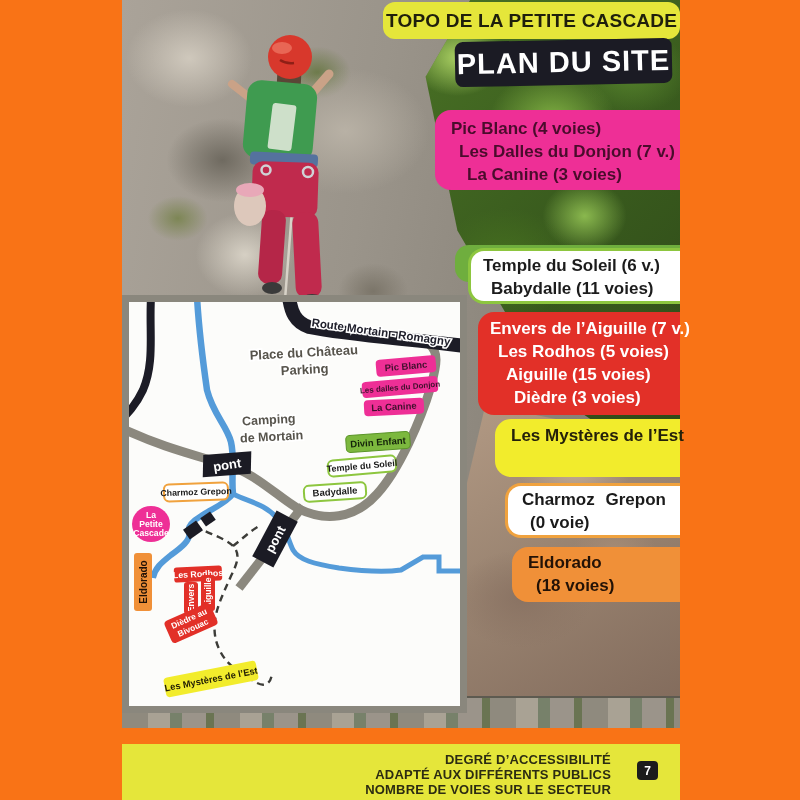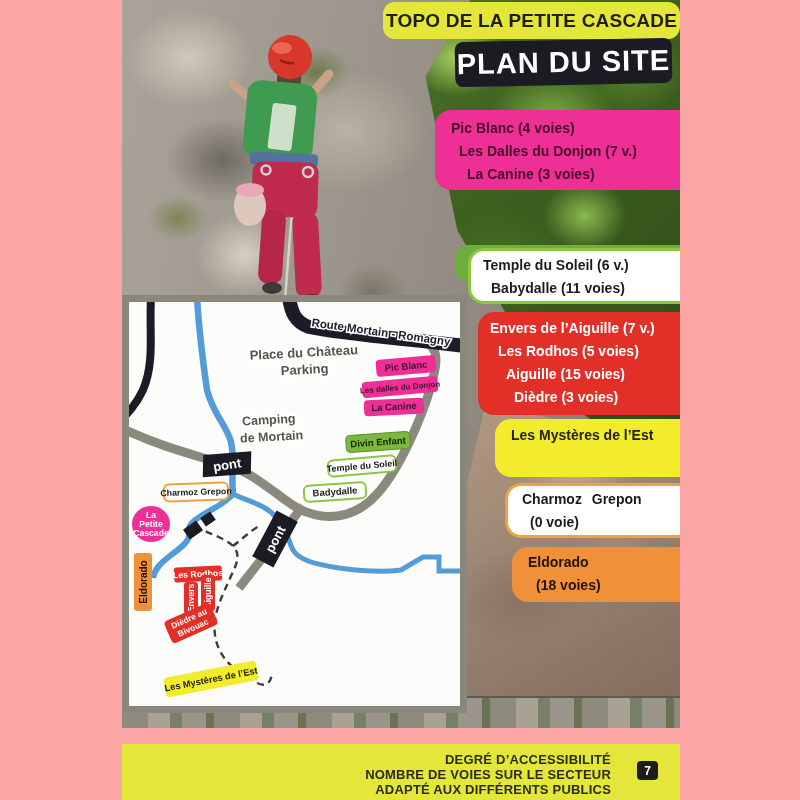--- a/index.html
+++ b/index.html
@@ -1,16 +1,16 @@
 <!DOCTYPE html>
 <html><head>
 <meta charset="utf-8">
 <style>
   html,body{margin:0;padding:0;background:#ffffff;}
-  .page{position:relative;width:800px;height:800px;background:#fca5a5;overflow:hidden;
+  .page{position:relative;width:800px;height:800px;background:#f97316;overflow:hidden;
         font-family:"Liberation Sans",sans-serif;}
 
   
   .photo{position:absolute;left:122px;top:0;width:558px;height:728px;z-index:1;overflow:hidden;}
   .rock-base{position:absolute;inset:0;background:
     radial-gradient(90px 70px at 12% 8%, #cfc8bc 0%, rgba(207,200,188,0) 70%),
     radial-gradient(120px 90px at 40% 18%, #b8b1a5 0%, rgba(184,177,165,0) 70%),
     radial-gradient(70px 60px at 22% 35%, #d6d0c4 0%, rgba(214,208,196,0) 70%),
     radial-gradient(100px 80px at 8% 55%, #a9a296 0%, rgba(169,162,150,0) 70%),
     radial-gradient(60px 50px at 30% 62%, #8f897d 0%, rgba(143,137,125,0) 70%),
@@ -55,21 +55,21 @@
   .topo-header{position:absolute;left:383px;top:2px;right:120px;height:37px;z-index:6;
     background:#e5e63a;border-radius:12px;display:flex;align-items:center;justify-content:center;
     font-weight:bold;font-size:19px;color:#1f1f0c;letter-spacing:.2px;}
   .plan-banner{position:absolute;left:455px;top:40px;width:217px;height:45px;z-index:6;
     background:#1b1b24;border-radius:8px;transform:rotate(-1.2deg);
     display:flex;align-items:center;justify-content:center;
     font-weight:bold;font-size:29px;color:#ffffff;letter-spacing:1px;}
 
   
   .badge{position:absolute;right:120px;z-index:6;border-radius:16px 0 0 16px;
-    font-weight:bold;font-size:14px;line-height:23px;box-sizing:border-box;}
+    font-weight:bold;font-size:17px;line-height:23px;box-sizing:border-box;}
   .badge .line{white-space:nowrap;}
   .badge .line:nth-child(2){padding-left:8px;}
   .badge .line:nth-child(3){padding-left:16px;}
   .badge .line:nth-child(4){padding-left:24px;}
   .badge-pink{top:110px;width:245px;height:80px;background:#ee2f96;color:#4a0c2c;padding:7px 0 0 16px;}
   .badge-greenbar{top:198px;width:225px;height:37px;background:#6fae3e;color:#14230a;
     display:flex;align-items:center;padding-left:24px;border-radius:14px 0 0 14px;margin-top:47px;}
   .badge-whitegreen{top:248px;width:212px;height:56px;background:#ffffff;border:3px solid #8dc63f;border-right:none;
     color:#1c1c1c;padding:3px 0 12px 12px;}
   .badge-red{top:312px;width:202px;height:103px;background:#e23028;color:#ffffff;padding:5px 0 12px 12px;}
@@ -274,21 +274,21 @@
       <g transform="translate(82,377) rotate(-11)">
         <rect x="-47" y="-10" width="94" height="20" rx="4" fill="#f2ec2c"></rect>
         <text x="0" y="3.5" text-anchor="middle" font-size="9.3" font-weight="bold" fill="#201d04">Les Mystères de l’Est</text>
       </g>
     </svg>
   </div>
 
   <div class="bottombar">
     <div class="footer-text">
       <div>DEGRÉ D’ACCESSIBILITÉ</div>
+      <div>ADAPTÉ AUX DIFFÉRENTS PUBLICS</div>
       <div>NOMBRE DE VOIES SUR LE SECTEUR</div>
-      <div>ADAPTÉ AUX DIFFÉRENTS PUBLICS</div>
     </div>
     <div class="page-num">
       <span>7</span>
     </div>
   </div>
 
 </div>
 
 </body></html>

